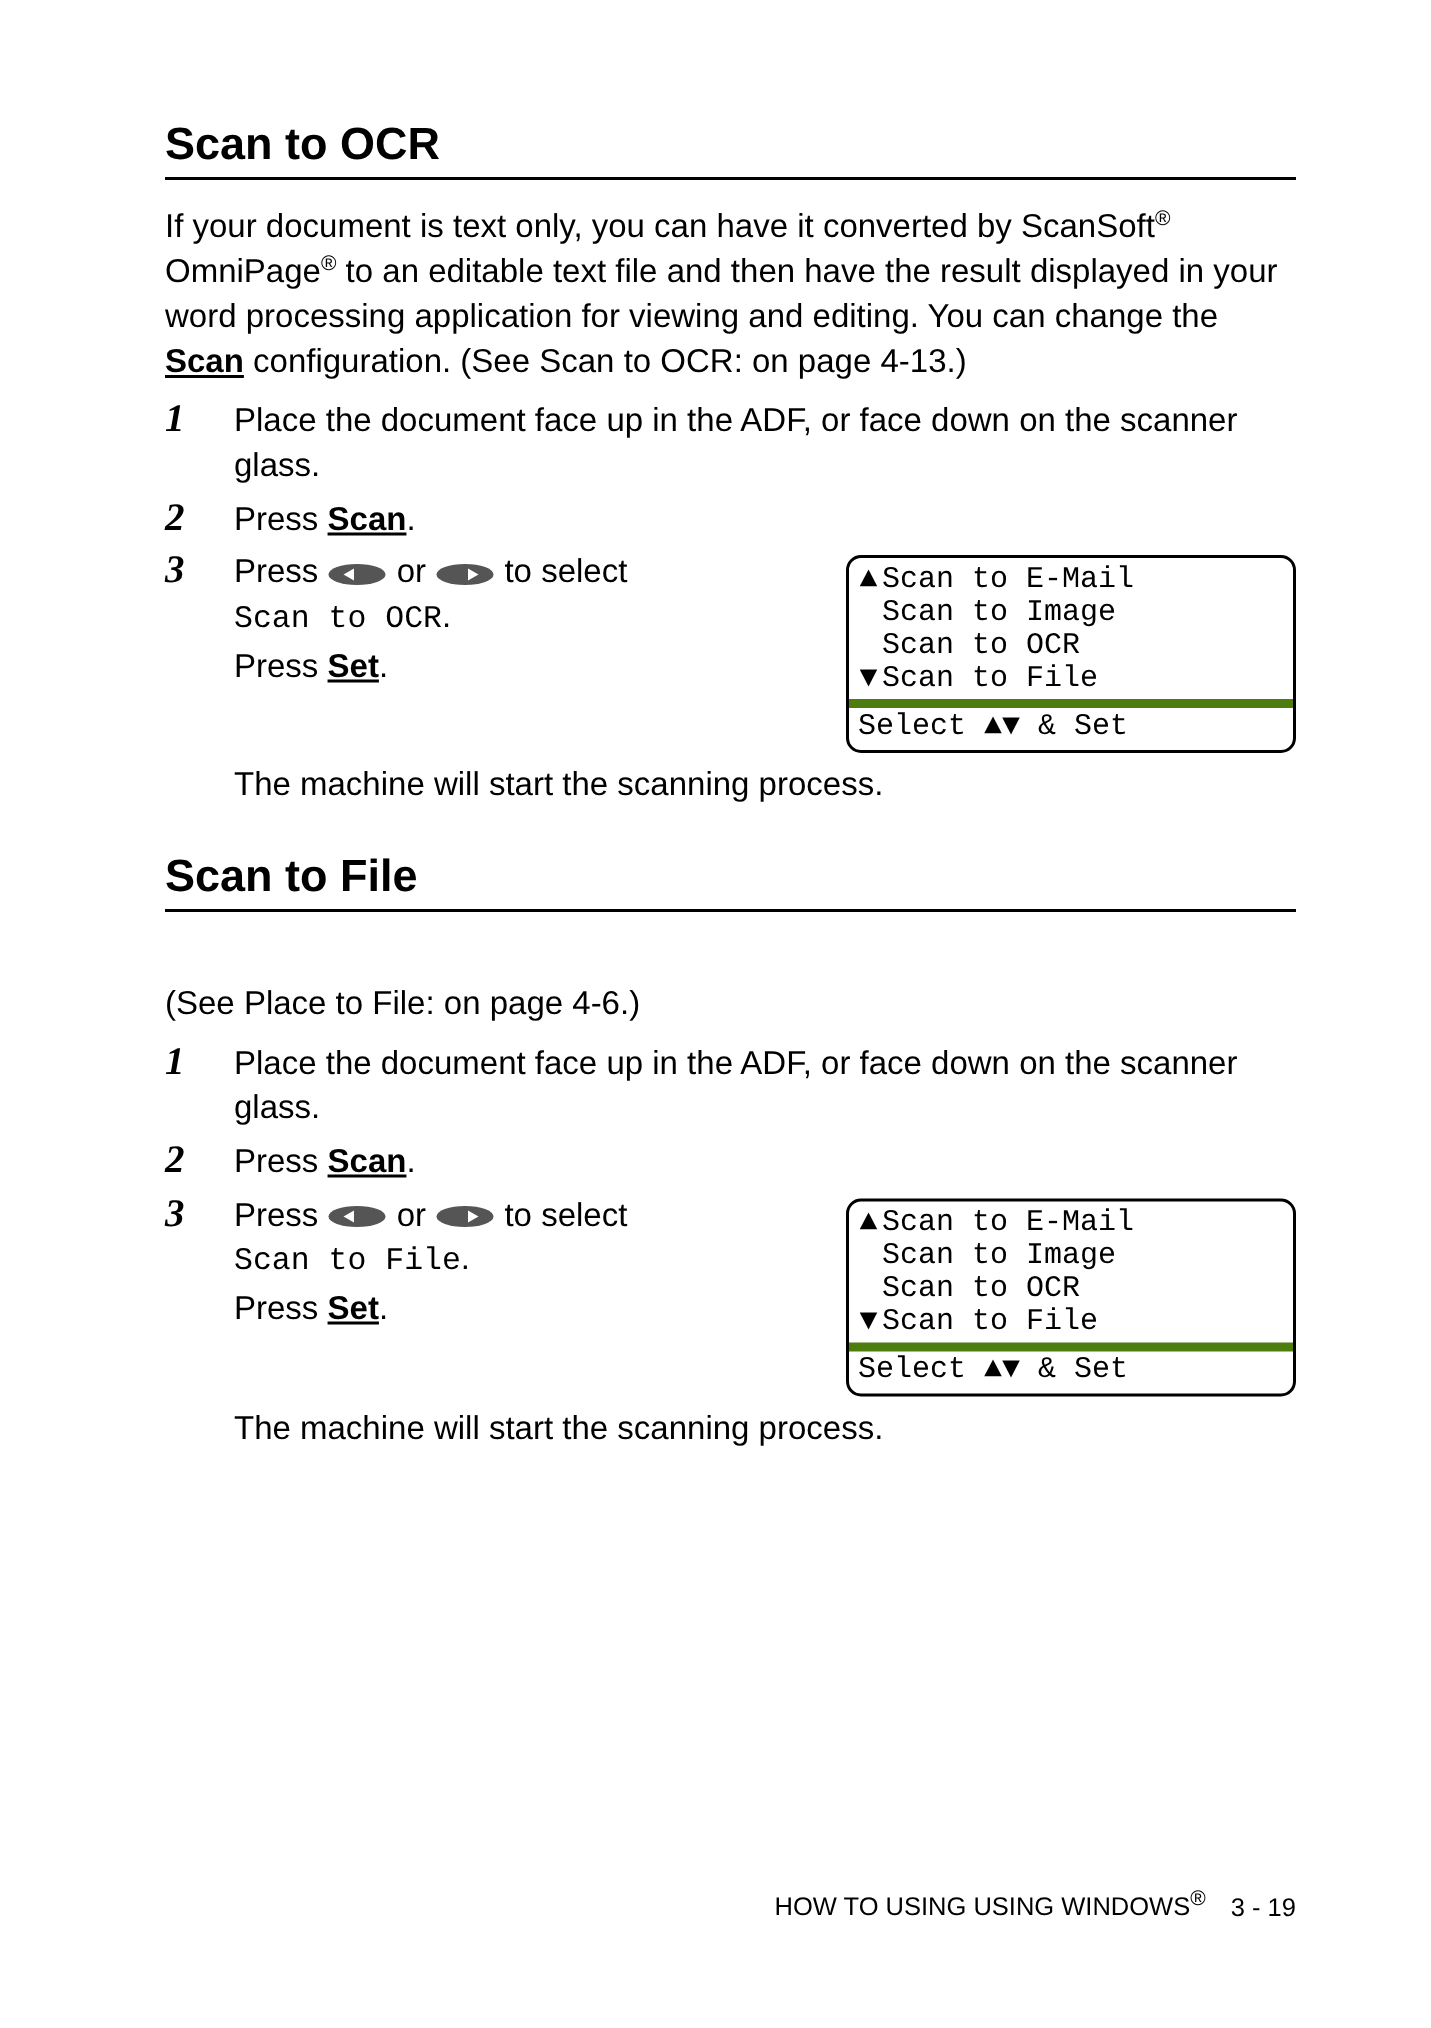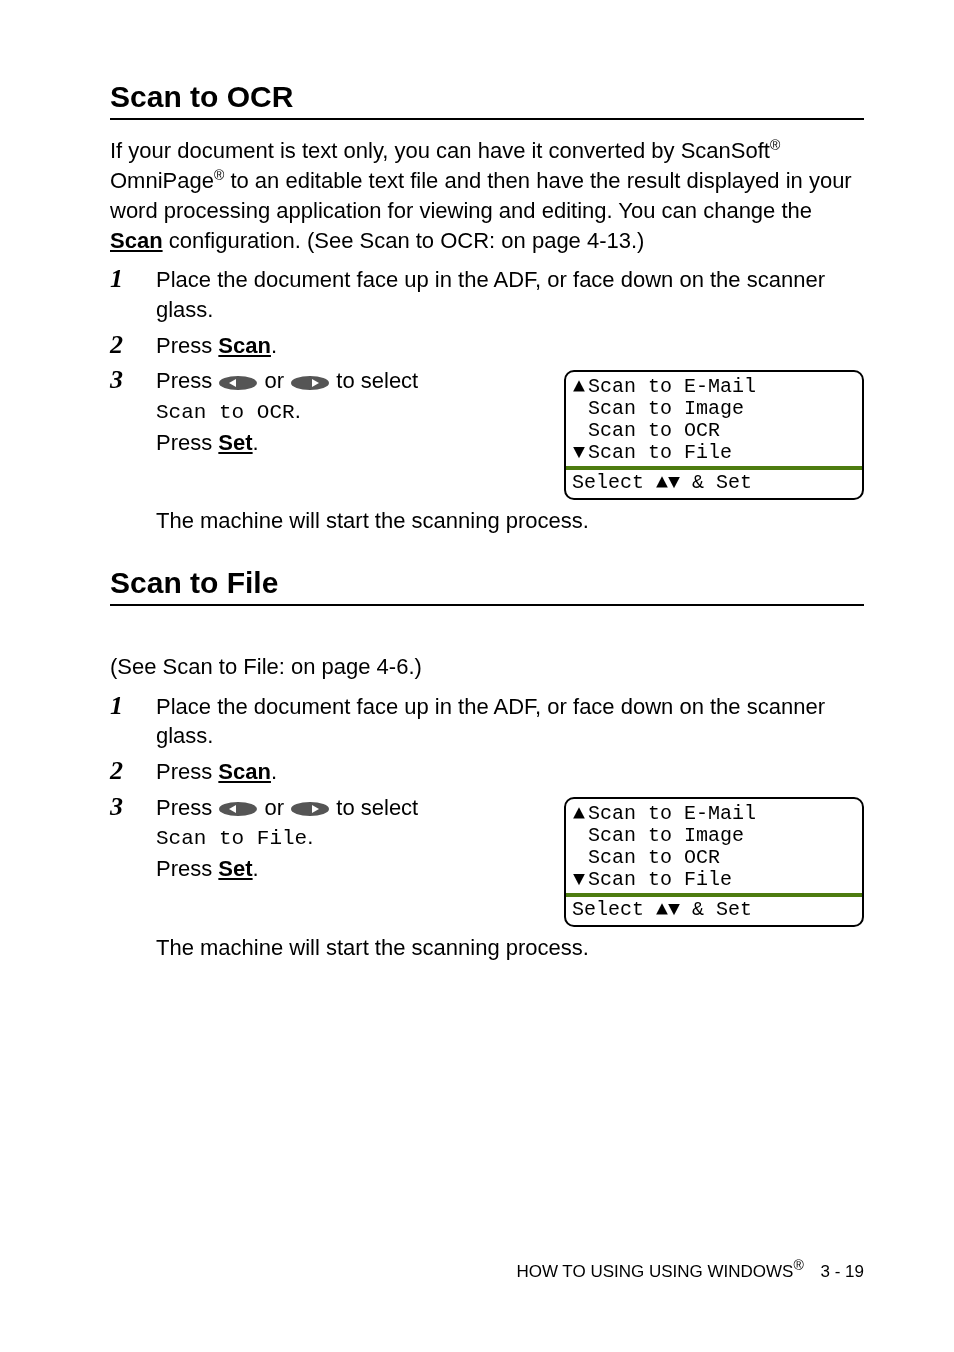--- a/index.html
+++ b/index.html
@@ -77,21 +77,21 @@
     display: flex;
     align-items: center;
     gap: 2px;
   }
   .lcd-arrow {
     display: inline-block;
     width: 14px;
     text-align: center;
   }
   .lcd-bot {
-    border-top: 4px solid #4d7c0f;
+    border-top: 6px solid #4d7c0f;
     padding: 2px 6px 4px 6px;
     white-space: pre;
   }
   .arrow-key {
     display: inline-block;
     vertical-align: middle;
   }
   .arrow-key svg { display: block; }
   .footer {
     position: absolute;
@@ -162,21 +162,21 @@
     <div></div>
     <div class="step-body">The machine will start the scanning process.</div>
   </div>
 
   <div class="section-gap"></div>
 
   <h2 class="section-heading">Scan to File</h2>
 
   <p class="body-text">
     <br>
-    <span>(See </span><span class="see-ref">Scan to File:</span><span> on page 4-6.)</span>
+    <span>(See </span><span class="see-ref">Place to File:</span><span> on page 4-6.)</span>
   </p>
 
   <div class="step-list">
 
     <div class="step-num">1</div>
     <div class="step-body">Place the document face up in the ADF, or face down on the scanner glass.</div>
 
     <div class="step-num">2</div>
     <div class="step-body">
       <span>Press </span><span class="bold">Scan</span><span>.</span>

